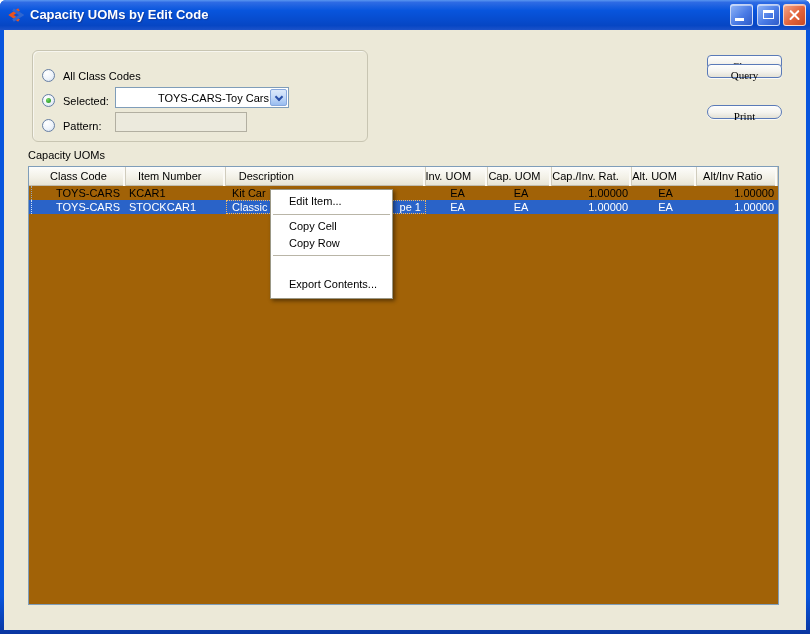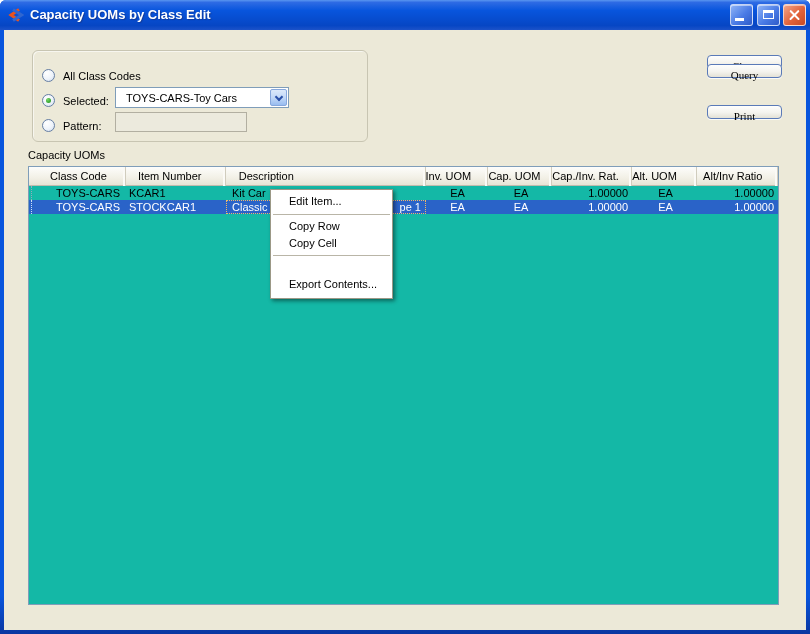--- a/index.html
+++ b/index.html
@@ -69,21 +69,21 @@
     content: ""; position: absolute; left: 3px; top: 3px; width: 5px; height: 5px;
     border-radius: 50%;
     background: radial-gradient(circle at 35% 30%, #7ad667, #3BAA35 60%, #2E8F22 100%);
   }
   .radio-label { margin-left: 8px; white-space: nowrap; }
 
   .combo {
     position: absolute; left: 82px; top: 36px; width: 174px; height: 21px;
     background: #fff; border: 1px solid #7F9DB9; display: flex; align-items: center;
   }
-  .combo-text { padding-left: 10px; flex: 1; white-space: nowrap; overflow: hidden; }
+  .combo-text { padding-left: 10px; flex: 1; white-space: nowrap; overflow: hidden; text-align: right; }
   .combo-btn {
     width: 17px; height: 17px; margin: 1px; border-radius: 2px;
     border: 1px solid #86A7DC;
     background: linear-gradient(180deg, #DCE9FB 0%, #C3D9F7 50%, #98BCF0 100%);
     position: relative; flex: 0 0 auto;
   }
   .chev {
     position: absolute; left: 4.5px; top: 3.5px; width: 6px; height: 6px;
     border-right: 2px solid #2A50A8; border-bottom: 2px solid #2A50A8;
     transform: rotate(45deg);
@@ -99,27 +99,27 @@
   .btn {
     position: absolute; left: 703px; width: 75px; height: 14px;
     border: 1px solid #5A7AB8; border-radius: 4px;
     background: linear-gradient(180deg, #FEFEFD 0%, #F4F3EE 55%, #E3E1D6 100%);
     font-family: Liberation Serif, serif; font-size: 11px; color: #000;
     text-align: center; line-height: 20px;
     box-shadow: 0 1px 0 rgba(255,255,255,0.8);
   }
   .btn.b-close { top: 25px; }
   .btn.b-query { top: 34px; }
-  .btn.b-print { top: 75px; }
+  .btn.b-print { top: 75px; border-radius: 10px; }
 
   
   .table-label { position: absolute; left: 24px; top: 118px; height: 14px; line-height: 14px; }
   .grid {
     position: absolute; left: 24px; top: 136px; width: 751px; height: 439px;
-    background: #14b8a6; border: 1px solid #7F9DB9;
+    background: #a16207; border: 1px solid #7F9DB9;
   }
   .thead {
     display: flex; height: 19px;
     background: linear-gradient(180deg, #FDFDFB 0%, #F2F0E6 60%, #E7E4D6 100%);
     border-bottom: 1px solid #c0bcae;
   }
   .th {
     height: 19px; line-height: 18px; white-space: nowrap; overflow: hidden;
     border-right: 1px solid #d0ccbd;
     box-shadow: inset -2px 0 0 #fbfaf6;
@@ -173,21 +173,21 @@
 </head>
 <body>
 
 <div class="window">
 
   <div class="titlebar">
     <svg class="app-icon" viewBox="0 0 16 16">
       <polyline points="11,2.5 3,8 11,13.5" fill="none" stroke="#E8531F" stroke-width="3"></polyline>
       <polyline points="5,2.5 13.5,8 5,13.5" fill="none" stroke="#2F66D0" stroke-width="3"></polyline>
     </svg>
-    <span class="title-text">Capacity UOMs by Class Edit</span>
+    <span class="title-text">Capacity UOMs by Edit Code</span>
     <div class="winbtn minimize">
       <span class="glyph-min"></span>
     </div>
     <div class="winbtn maximize">
       <span class="glyph-max"></span>
     </div>
     <div class="winbtn close">
       <span class="glyph-x1"></span>
       <span class="glyph-x2"></span>
     </div>
@@ -259,20 +259,20 @@
         <div class="td c6">1.00000</div>
         <div class="td c7">EA</div>
         <div class="td c8">1.00000</div>
         <div class="td fill"></div>
       </div>
     </div>
 
     <div class="ctx">
       <div class="mi mi-first">Edit Item...</div>
       <div class="msep"></div>
+      <div class="mi">Copy Cell</div>
       <div class="mi">Copy Row</div>
-      <div class="mi">Copy Cell</div>
       <div class="msep"></div>
       <div class="mi mi-last">Export Contents...</div>
     </div>
 
   </div>
 </div>
 
 </body></html>

